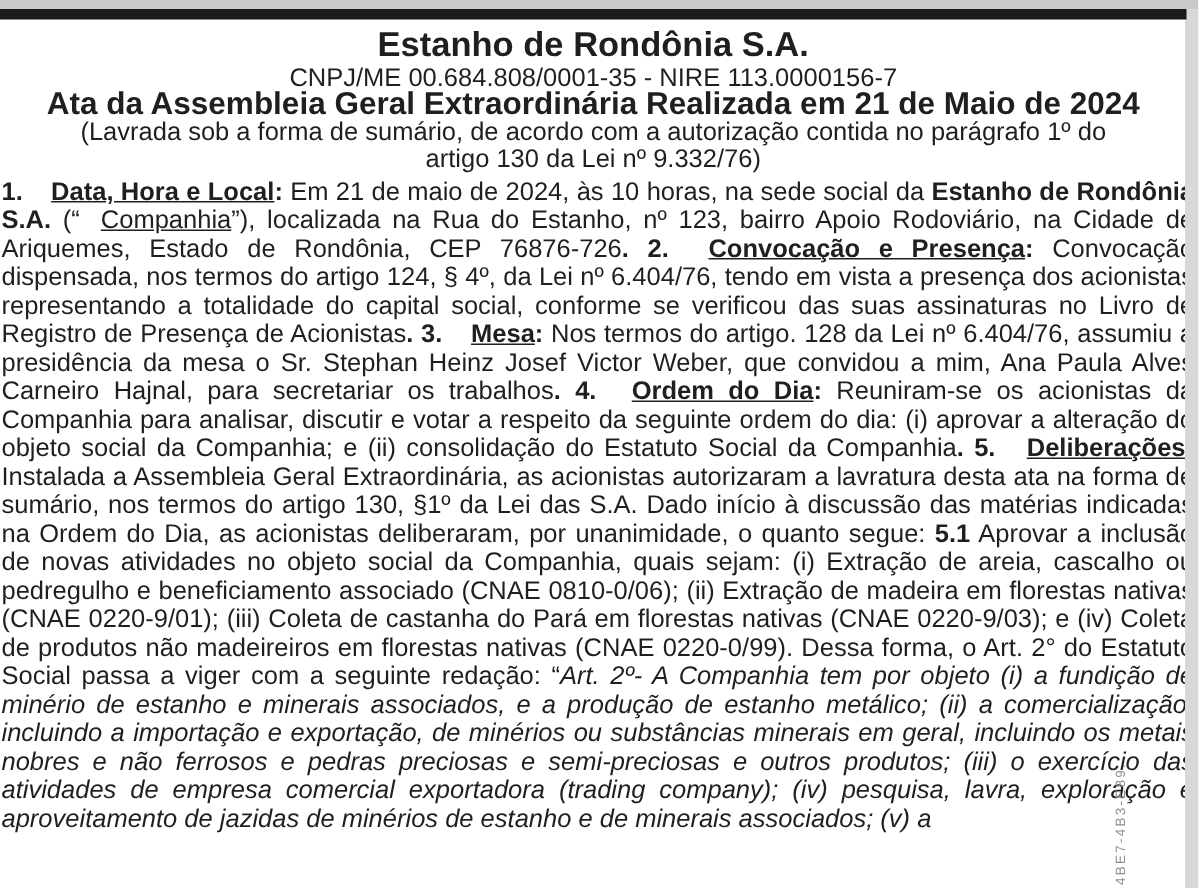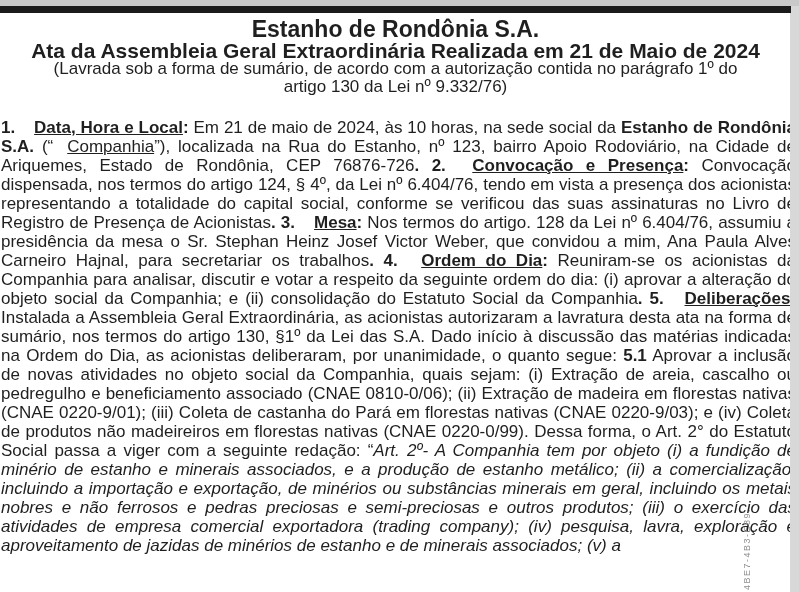--- a/index.html
+++ b/index.html
@@ -84,20 +84,21 @@
 <body>
 
 <div class="page">
 
   <div class="top-strip"></div>
   <div class="divider-bar"></div>
   <div class="right-strip"></div>
 
   <div class="header">
     <div class="company-name">Estanho de Rondônia S.A.</div>
+    <div class="registration-line">CNPJ/ME 00.684.808/0001-35 - NIRE 113.0000156-7</div>
     <div class="meeting-title">Ata da Assembleia Geral Extraordinária Realizada em 21 de Maio de 2024</div>
     <div class="summary-note">(Lavrada sob a forma de sumário, de acordo com a autorização contida no parágrafo 1º do</div>
     <div class="summary-note">artigo 130 da Lei nº 9.332/76)</div>
   </div>
 
   <div class="body-text"><span class="b ">1. </span><span class="b u ">Data, Hora e Local</span><span class="b ">: </span><span class="">Em 21 de maio de 2024, às 10 horas, na sede social da </span><span class="b ">Estanho de Rondônia S.A.</span><span class=""> (“</span><span class="u ">Companhia</span><span class="">”), localizada na Rua do Estanho, nº 123, bairro Apoio Rodoviário, na Cidade de Ariquemes, Estado de Rondônia, CEP 76876-726</span><span class="b ">. 2. </span><span class="b u ">Convocação e Presença</span><span class="b ">: </span><span class="">Convocação dispensada, nos termos do artigo 124, § 4º, da Lei nº 6.404/76, tendo em vista a presença dos acionistas representando a totalidade do capital social, conforme se verificou das suas assinaturas no Livro de Registro de Presença de Acionistas</span><span class="b ">. 3. </span><span class="b u ">Mesa</span><span class="b ">: </span><span class="">Nos termos do artigo. 128 da Lei nº 6.404/76, assumiu a presidência da mesa o Sr. Stephan Heinz Josef Victor Weber, que convidou a mim, Ana Paula Alves Carneiro Hajnal, para secretariar os trabalhos</span><span class="b ">. 4. </span><span class="b u ">Ordem do Dia</span><span class="b ">: </span><span class="">Reuniram-se os acionistas da Companhia para analisar, discutir e votar a respeito da seguinte ordem do dia: (i) aprovar a alteração do objeto social da Companhia; e (ii) consolidação do Estatuto Social da Companhia</span><span class="b ">. 5. </span><span class="b u ">Deliberações:</span><span class=""> Instalada a Assembleia Geral Extraordinária, as acionistas autorizaram a lavratura desta ata na forma de sumário, nos termos do artigo 130, §1º da Lei das S.A. Dado início à discussão das matérias indicadas na Ordem do Dia, as acionistas deliberaram, por unanimidade, o quanto segue: </span><span class="b ">5.1</span><span class=""> Aprovar a inclusão de novas atividades no objeto social da Companhia, quais sejam: (i) Extração de areia, cascalho ou pedregulho e beneficiamento associado (CNAE 0810-0/06); (ii) Extração de madeira em florestas nativas (CNAE 0220-9/01); (iii) Coleta de castanha do Pará em florestas nativas (CNAE 0220-9/03); e (iv) Coleta de produtos não madeireiros em florestas nativas (CNAE 0220-0/99). Dessa forma, o Art. 2° do Estatuto Social passa a viger com a seguinte redação: “</span><span class="i">Art. 2º- A Companhia tem por objeto (i) a fundição de minério de estanho e minerais associados, e a produção de estanho metálico; (ii) a comercialização, incluindo a importação e exportação, de minérios ou substâncias minerais em geral, incluindo os metais nobres e não ferrosos e pedras preciosas e semi-preciosas e outros produtos; (iii) o exercício das atividades de empresa comercial exportadora (trading company); (iv) pesquisa, lavra, exploração e aproveitamento de jazidas de minérios de estanho e de minerais associados; (v) a</span></div>
 
   <div class="watermark">590-4BE7-4B3-E89.</div>
 
 </div>

